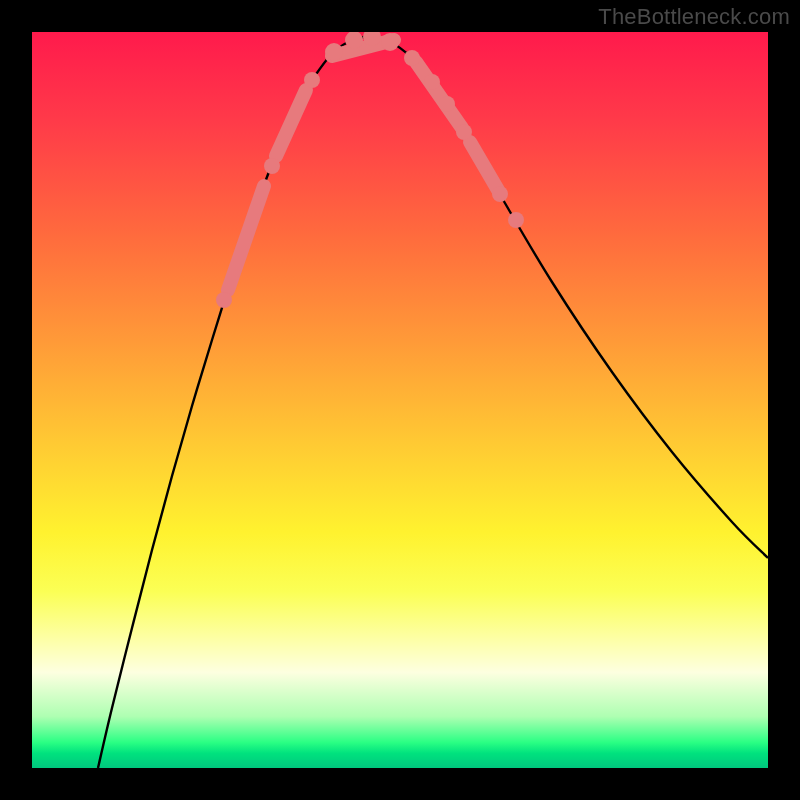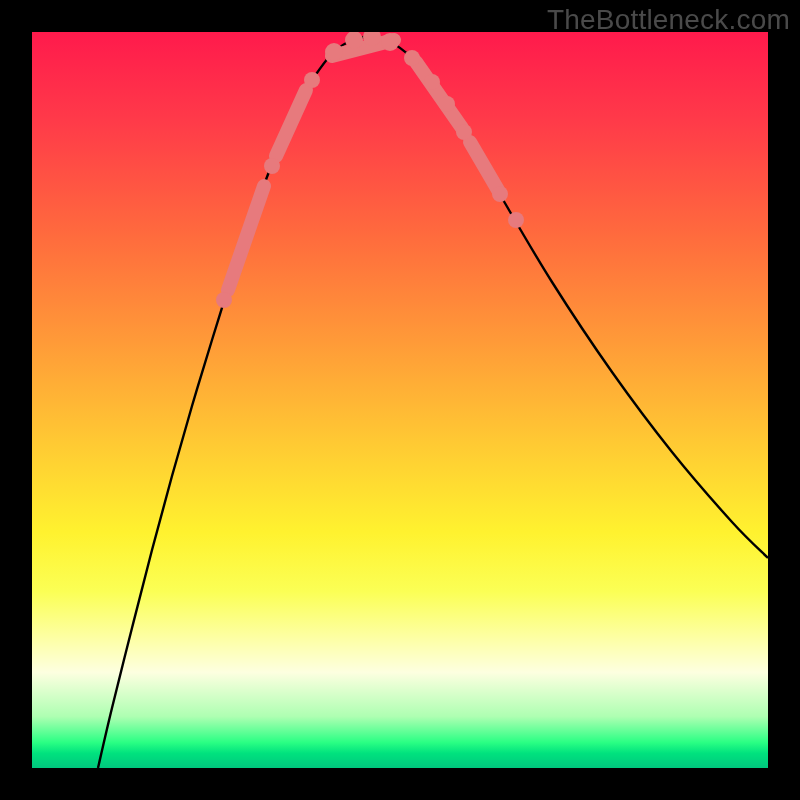--- a/index.html
+++ b/index.html
@@ -15,21 +15,21 @@
     position: relative;
     width: 800px;
     height: 800px;
     background: #000;
   }
   .watermark {
     position: absolute;
     top: 4px;
     right: 10px;
     color: #4a4a4a;
-    font-size: 28px;
+    font-size: 22px;
     font-weight: 500;
     letter-spacing: 0.2px;
     z-index: 10;
   }
   .plot {
     position: absolute;
     left: 32px;
     top: 32px;
     width: 736px;
     height: 736px;

